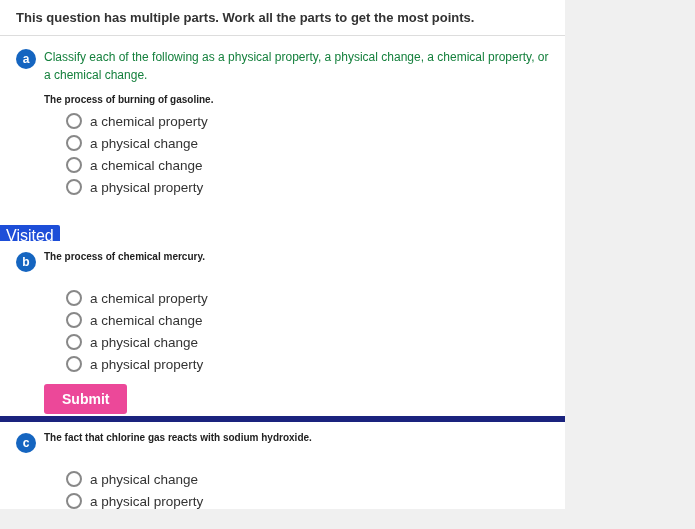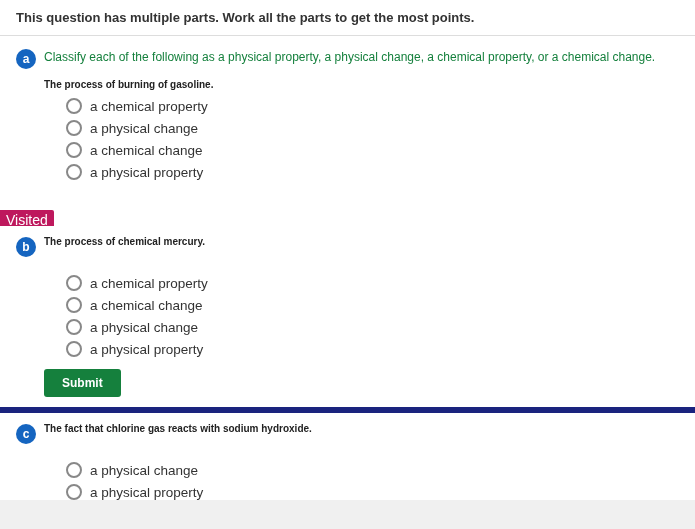--- a/index.html
+++ b/index.html
@@ -6,21 +6,21 @@
     body {
       font-family: Arial, sans-serif;
       font-size: 14px;
       background: #f0f0f0;
       color: #333;
       width: 695px;
       min-height: 529px;
       overflow: hidden;
     }
     .page-wrapper {
-      width: 695px;
+      width: 565px;
       background: #fff;
       position: relative;
     }
     .top-notice {
       background: #fff;
       border-bottom: 1px solid #ddd;
       padding: 10px 16px;
       font-size: 13px;
       color: #333;
     }
@@ -88,38 +88,38 @@
       display: inline-block;
     }
     .divider-line {
       height: 1px;
       background: #ccc;
       margin: 10px 0;
     }
     .visited-label {
       position: absolute;
       left: 0;
-      background: #be185d;
+      background: #1d4ed8;
       color: #fff;
-      font-size: 14px;
+      font-size: 16px;
       padding: 2px 6px;
       border-radius: 0 2px 2px 0;
     }
     .submit-btn {
-      background: #15803d;
+      background: #ec4899;
       color: #fff;
       border: none;
       padding: 7px 18px;
-      font-size: 12px;
+      font-size: 14px;
       font-weight: bold;
       border-radius: 3px;
       cursor: pointer;
       margin-left: 28px;
       margin-top: 6px;
-      margin-bottom: 10px;
+      margin-bottom: 2px;
     }
     .dark-divider {
       height: 6px;
       background: #1a237e;
       margin: 0;
     }
     .section-b-area {
       padding: 0 16px 0 16px;
       background: #fff;
       position: relative;

